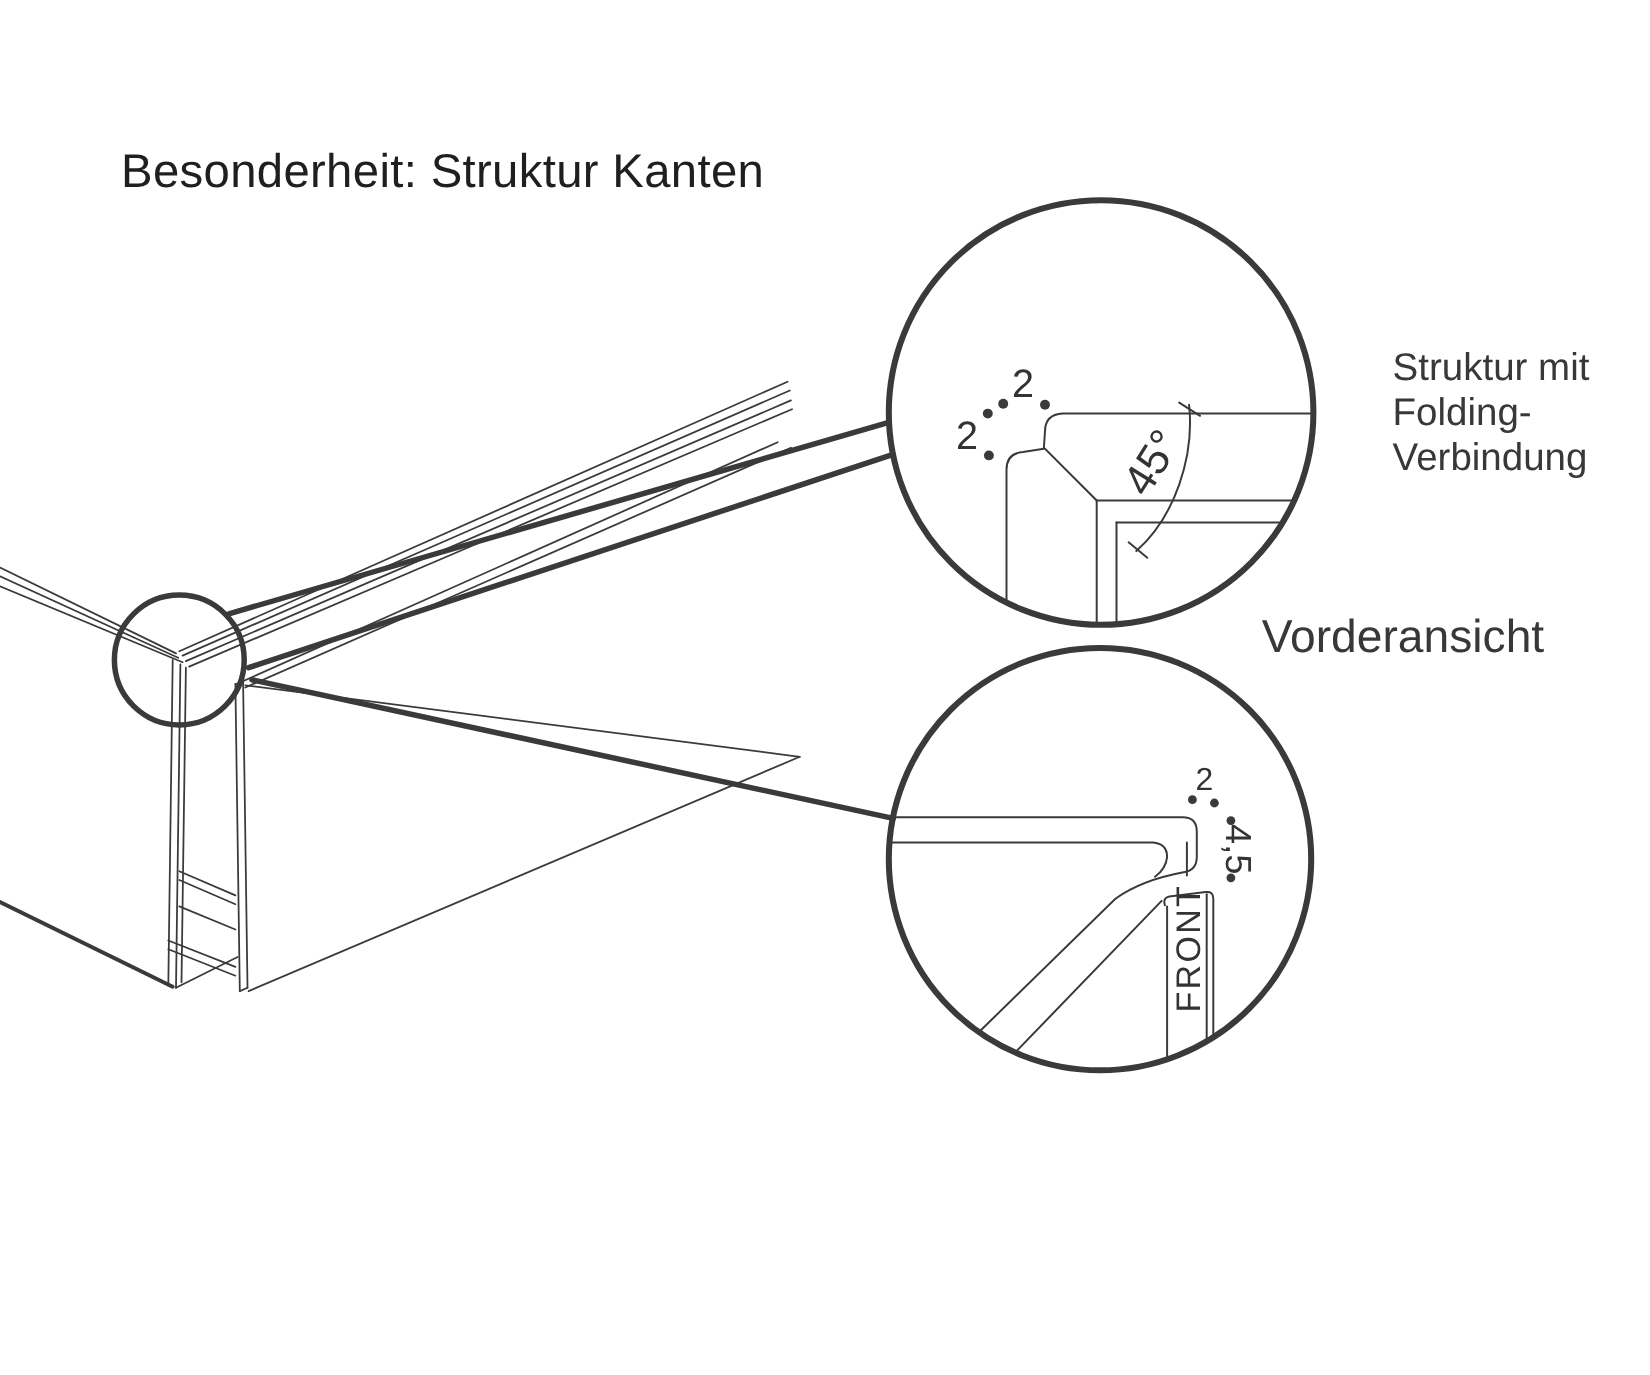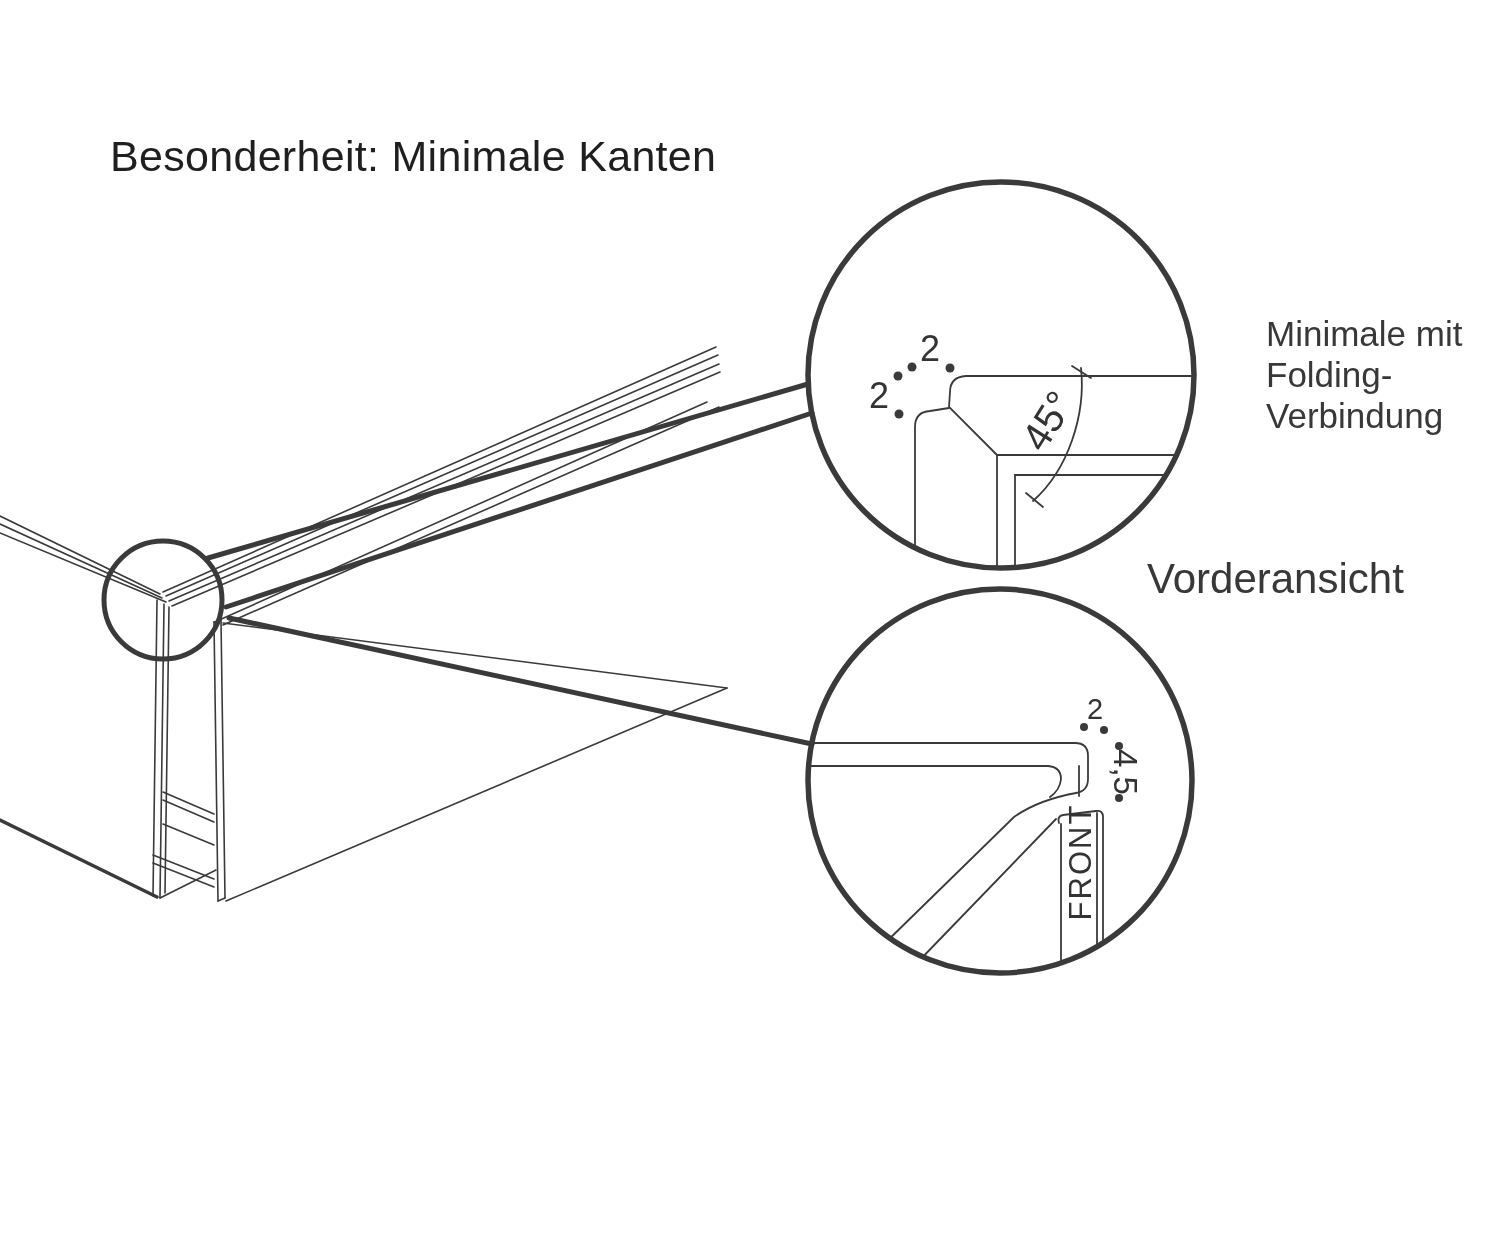--- a/index.html
+++ b/index.html
@@ -129,23 +129,23 @@
       <g fill="#3a3a3a" stroke="none">
         <circle cx="1084" cy="727" r="4"></circle>
         <circle cx="1104" cy="730" r="4"></circle>
         <circle cx="1119" cy="746" r="4"></circle>
         <circle cx="1119" cy="798" r="4"></circle>
       </g>
     </g>
     <circle cx="1000" cy="781" r="192" fill="none" stroke="#3a3a3a" stroke-width="5.5"></circle>
   </svg>
 
-  <div class="txt title">Besonderheit: Minimale Kanten</div>
+  <div class="txt title">Besonderheit: Struktur Kanten</div>
 
-  <div class="txt annot">Minimale mit
+  <div class="txt annot">Struktur mit
 Folding-
 Verbindung</div>
 
   <div class="txt caption cap-front">Vorderansicht</div>
 
 
 
   <div class="txt dim ctr dim2a">2</div>
 
   <div class="txt dim ctr dim2b">2</div>

